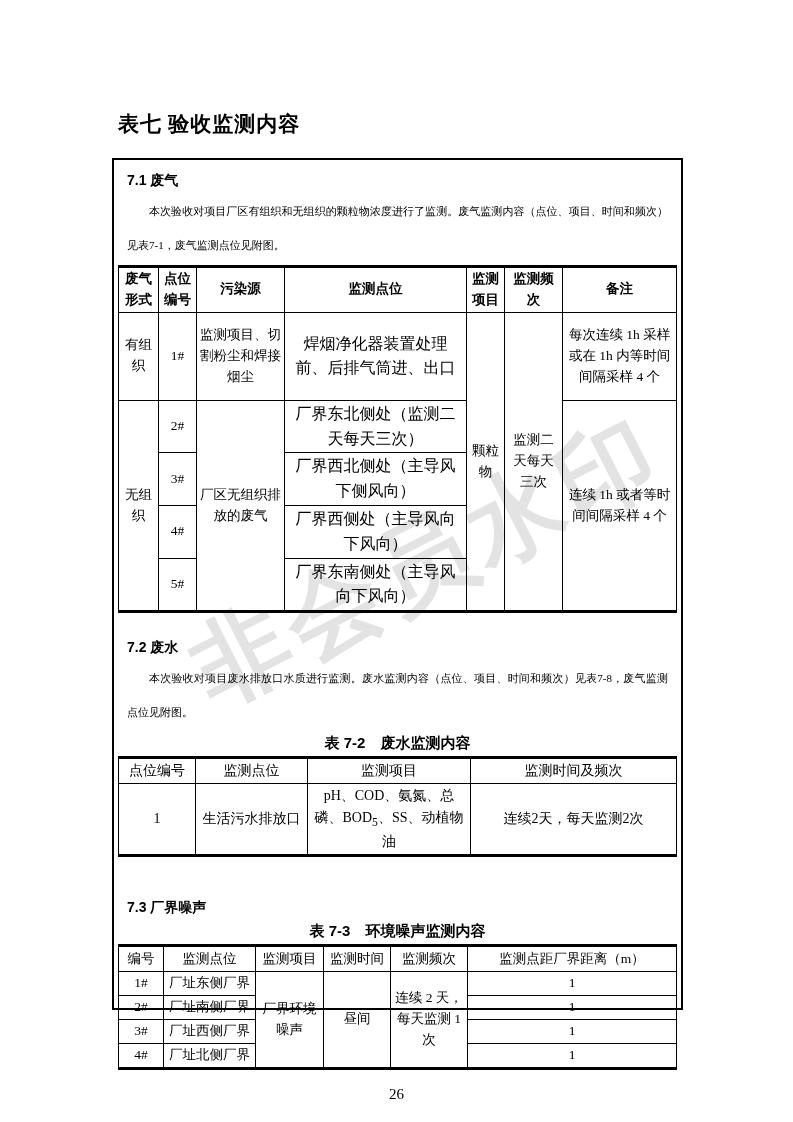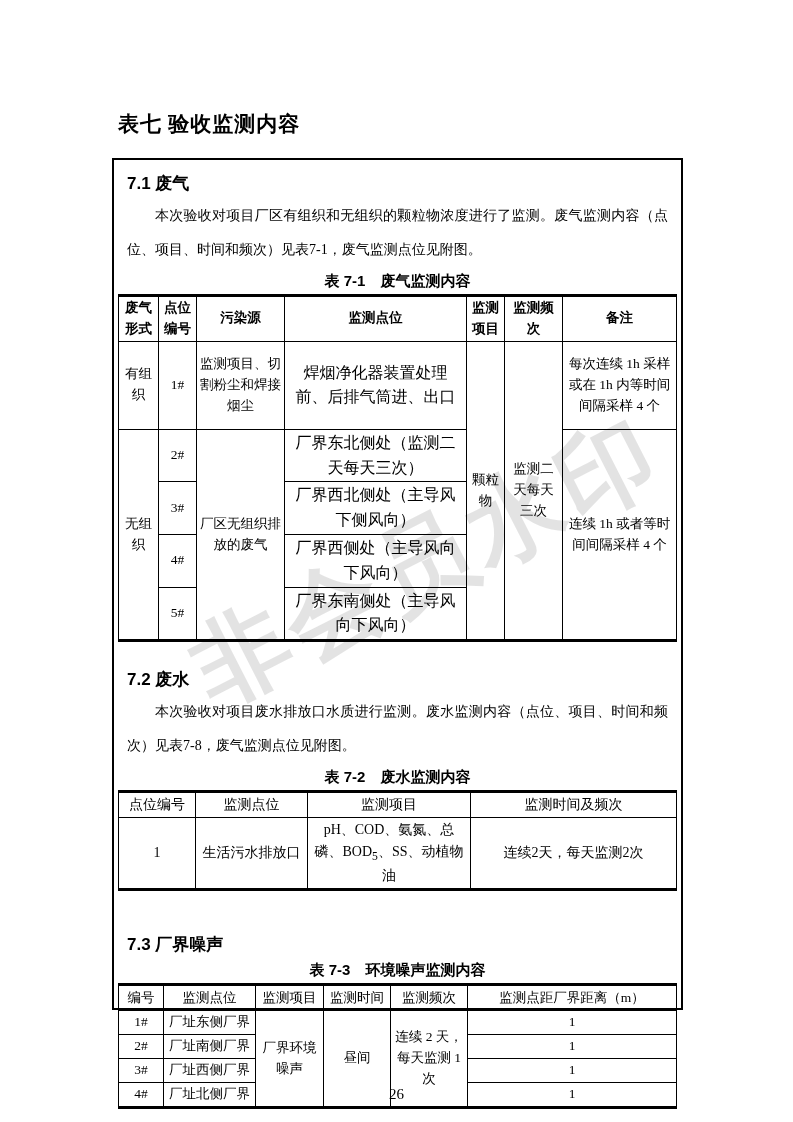--- a/index.html
+++ b/index.html
@@ -17,28 +17,28 @@
     font-family:Liberation Serif, serif;
     font-weight:bold; font-size:21px; letter-spacing:1px;
   }
   .outer-box {
     position:absolute; left:112px; top:158px;
     width:571px; height:852px;
     border:2px solid #000;
   }
   .sec-heading {
     font-family:"Liberation Sans","DejaVu Sans",sans-serif;
-    font-weight:bold; font-size:17px;
+    font-weight:bold; font-size:14px;
     margin:12px 0 0 13px;
   }
   .sec-heading.s2 { margin-top:26px; }
   .sec-heading.s3 { margin-top:42px; }
   .para {
     margin:4px 13px 0 13px;
-    font-size:14px; line-height:34px;
+    font-size:11px; line-height:34px;
     text-indent:2em; text-align:justify;
   }
   .tbl-caption {
     text-align:center;
     font-family:"Liberation Sans","DejaVu Sans",sans-serif;
     font-weight:bold; font-size:15px;
     margin-top:5px;
   }
   table.rpt {
     border-collapse:collapse;
@@ -85,21 +85,20 @@
 
 <div class="page">
 
   <div class="doc-title">表七 验收监测内容</div>
 
   <div class="outer-box">
 
     <div>
       <div class="sec-heading">7.1 废气</div>
       <div class="para">本次验收对项目厂区有组织和无组织的颗粒物浓度进行了监测。废气监测内容（点位、项目、时间和频次）见表7-1，废气监测点位见附图。</div>
-      <div class="tbl-caption">表 7-1　废气监测内容</div>
       <table class="rpt t1">
         <colgroup>
           <col style="width:40px">
             <col style="width:38px">
             <col style="width:88px">
           <col style="width:182px">
             <col style="width:38px">
             <col style="width:58px">
             <col style="width:114px">
         </colgroup>

